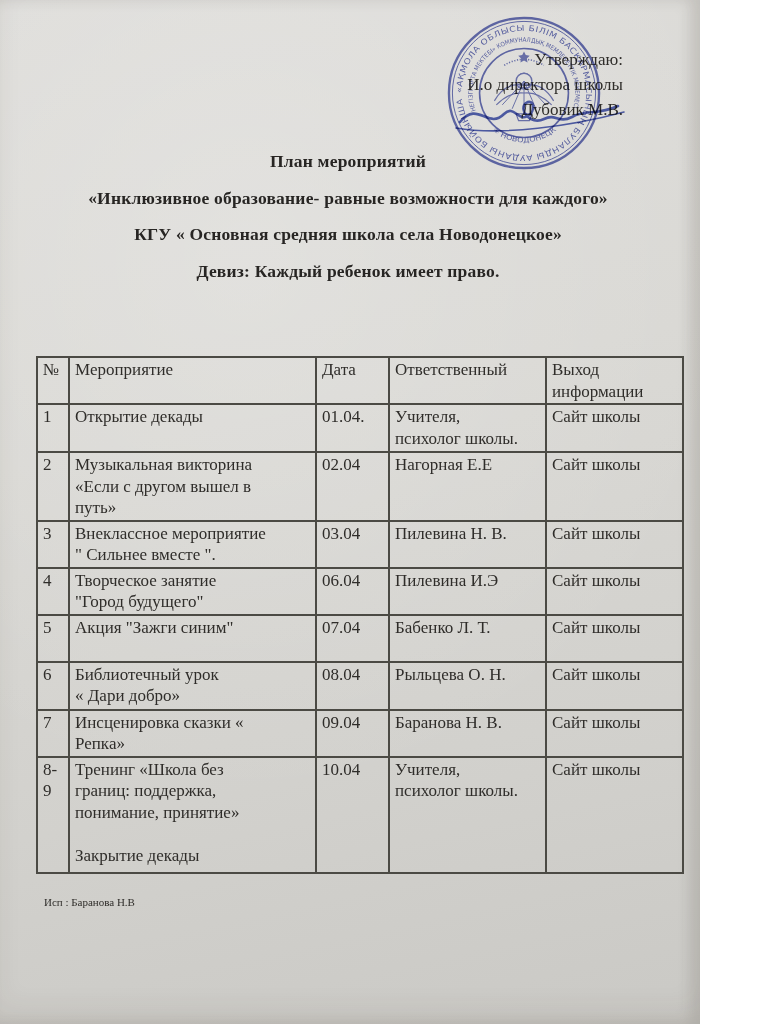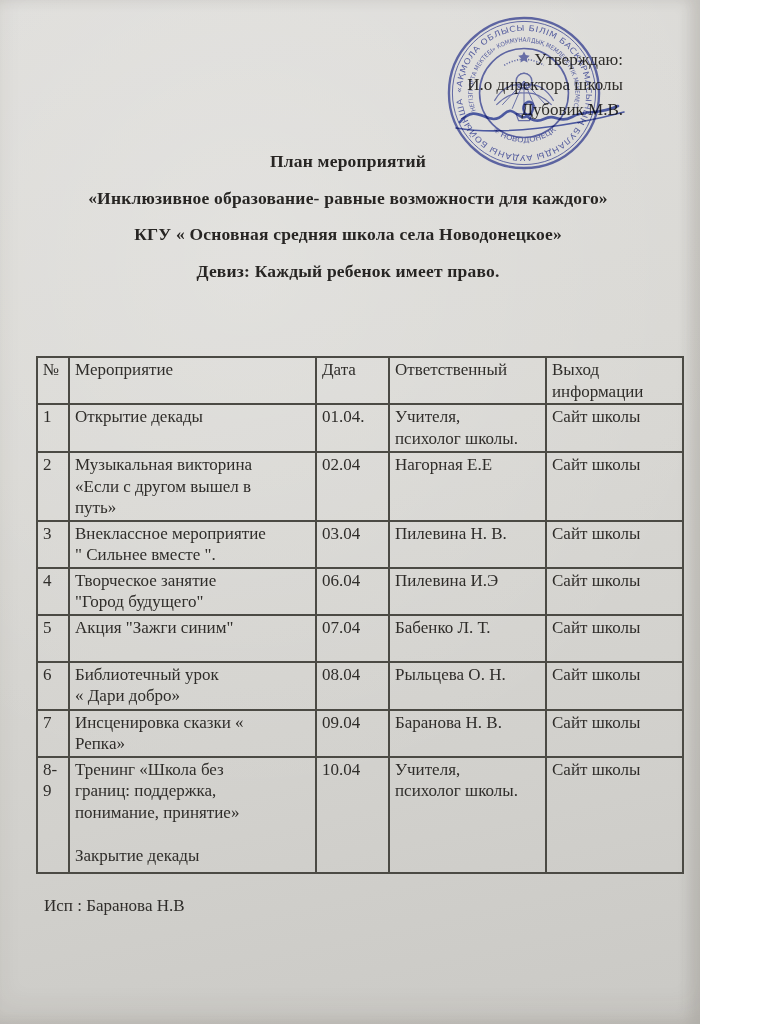--- a/index.html
+++ b/index.html
@@ -20,21 +20,21 @@
   }
   .approval{position:absolute;top:47px;right:77px;text-align:right;font-size:17px;line-height:25px;color:#2f2d2a;}
   .title-block{position:absolute;top:143px;left:12px;width:672px;text-align:center;font-weight:bold;font-size:17.5px;line-height:36.5px;color:#272523;letter-spacing:.2px;}
   .stamp-wrap{position:absolute;left:445px;top:14px;width:158px;height:158px;mix-blend-mode:multiply;}
   .signature-wrap{position:absolute;left:452px;top:82px;width:178px;height:60px;mix-blend-mode:multiply;}
   .events-table{position:absolute;left:36px;top:356px;border-collapse:collapse;table-layout:fixed;width:646px;font-size:17px;color:#2f2d2a;}
   .events-table th,.events-table td{border:2px solid #4b4a44;vertical-align:top;text-align:left;font-weight:normal;padding:1px 5px;line-height:21.5px;white-space:pre-line;overflow:hidden;}
   .events-table thead tr{height:43px;}
   .r1{height:48px}.r2{height:65px}.r3{height:47px}.r4{height:43px}
   .r5{height:47px}.r6{height:48px}.r7{height:44px}.r8{height:116px}
-  .footer-note{position:absolute;left:44px;top:896px;font-size:17px;color:#2f2d2a;}
+  .footer-note{position:absolute;left:44px;top:896px;font-size:11px;color:#2f2d2a;}
 </style>
 </head>
 <body>
 
 <div id="scene">
   <div class="paper"></div>
 
   <div class="approval">
     <div>Утверждаю:</div>
     <div>И.о директора школы</div>

